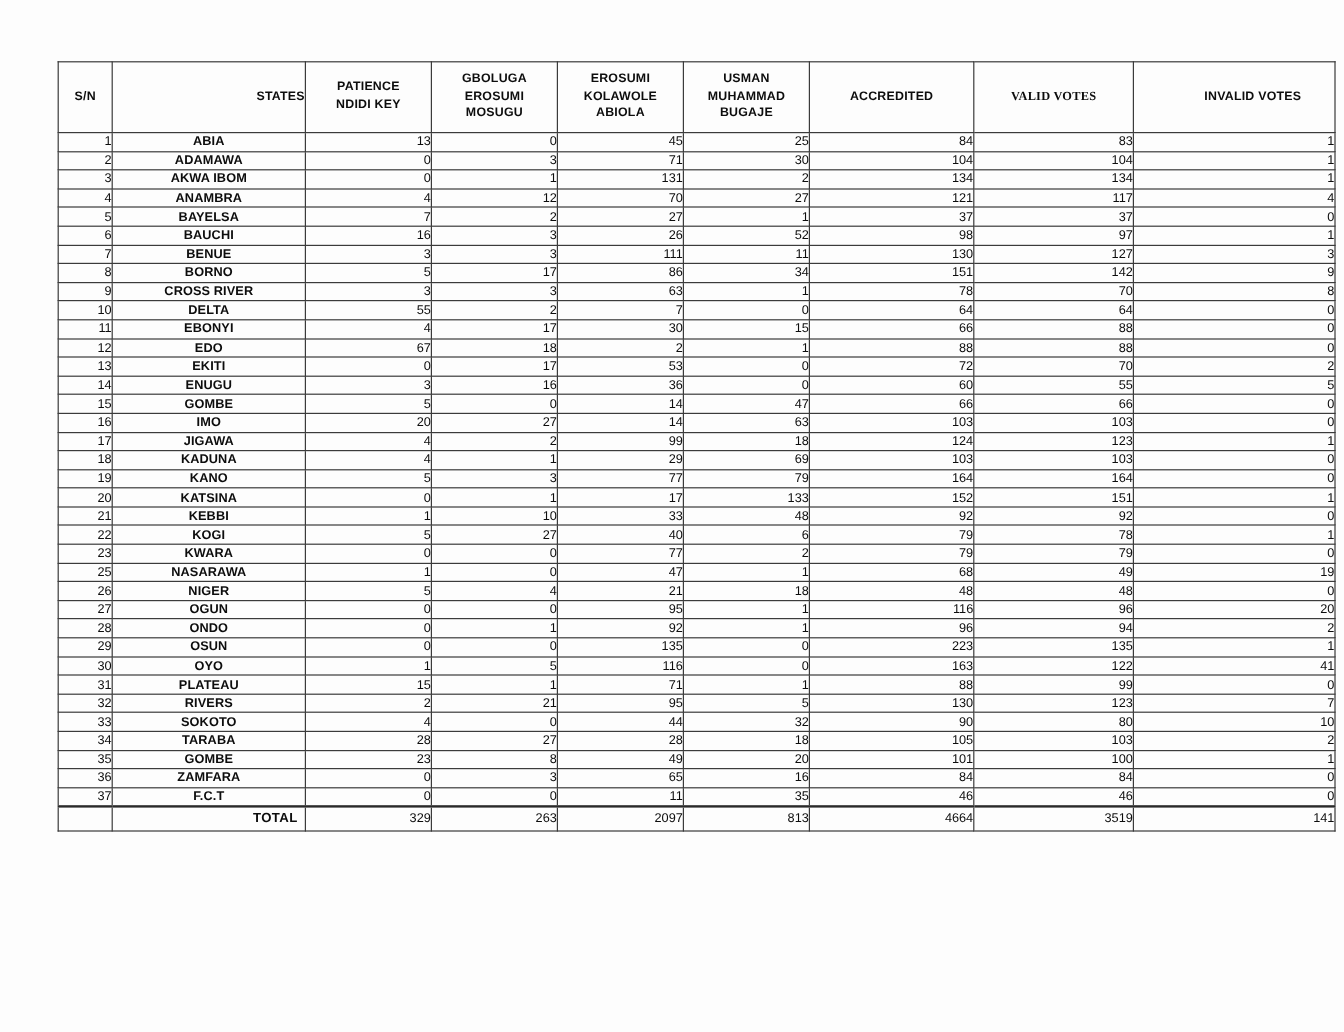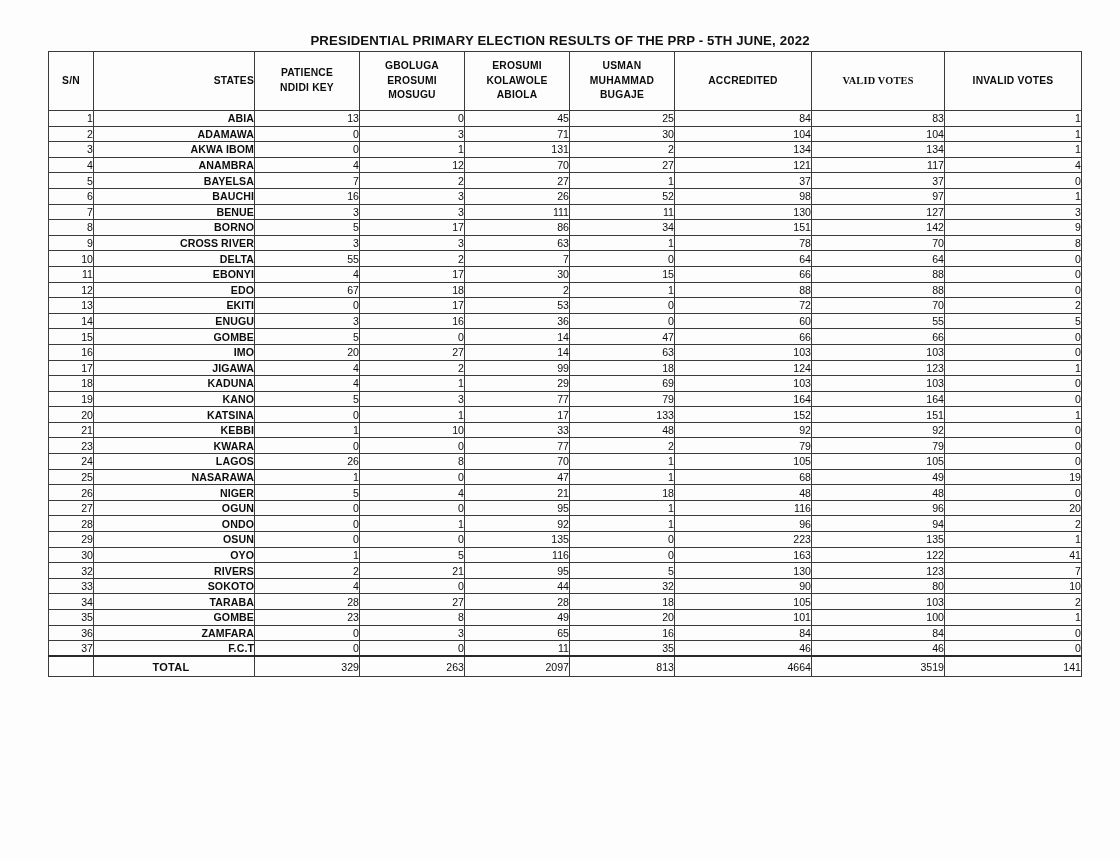--- a/index.html
+++ b/index.html
@@ -59,64 +59,63 @@
     height: 58px;
     letter-spacing: 0.2px;
     border-bottom-width: 2px;
     border-bottom-color: #2a2a2a;
   }
   thead th.hdr-sn { width: 44px; }
   thead th.hdr-state { width: 160px; text-align: right; }
   thead th.hdr-cand { width: 104px; }
   thead th.hdr-acc { width: 136px; }
   thead th.hdr-valid { width: 132px; font-family: Liberation Serif, serif; }
-  thead th.hdr-invalid { width: 136px; }
+  thead th.hdr-invalid { width: 136px; padding-left: 31px; }
   thead th .hl { display: block; }
 
   
   tbody tr { height: 15.6px; }
   td.c-sn {
     text-align: right;
     padding-right: 3px;
     font-size: 10.6px;
   }
   td.c-state {
-    text-align: right;
+    text-align: center;
     padding-left: 4px;
     font-weight: bold;
     font-size: 10.6px;
     letter-spacing: 0.1px;
   }
   td.c-num {
     text-align: right;
     padding-right: 4px;
     font-size: 10.6px;
   }
   
   tr.total-row td {
     font-weight: bold;
     height: 19px;
     border-top-width: 2px;
     border-top-color: #2a2a2a;
   }
   tr.total-row td.c-total-label {
-    text-align: center;
+    text-align: right;
     padding-right: 6px;
     letter-spacing: 0.3px;
     margin-top: 48px;
   }
   tr.total-row td.c-num { font-weight: normal; }
   tr.total-row td.c-sn { border-right-color: #3b3b3b; }
 </style>
 </head>
 <body>
 
 <div class="page">
 
-  <div class="doc-title">PRESIDENTIAL PRIMARY ELECTION RESULTS OF THE PRP - 5TH JUNE, 2022</div>
 
   <div class="table-wrap">
     <table class="results">
       <thead>
         <tr>
           <th class="hdr-sn">S/N</th>
           <th class="hdr-state">STATES</th>
           <th class="hdr-cand">
             <span class="hl">PATIENCE</span>
             <span class="hl">NDIDI KEY</span>
@@ -367,39 +366,39 @@
             <td class="c-state">KEBBI</td>
             <td class="c-num">1</td>
             <td class="c-num">10</td>
             <td class="c-num">33</td>
             <td class="c-num">48</td>
             <td class="c-num">92</td>
             <td class="c-num">92</td>
             <td class="c-num">0</td>
           </tr>
           <tr>
+            <td class="c-sn">22</td>
+            <td class="c-state">KOGI</td>
+            <td class="c-num">5</td>
+            <td class="c-num">27</td>
+            <td class="c-num">40</td>
+            <td class="c-num">6</td>
+            <td class="c-num">79</td>
+            <td class="c-num">78</td>
+            <td class="c-num">1</td>
+          </tr>
+          <tr>
             <td class="c-sn">23</td>
             <td class="c-state">KWARA</td>
             <td class="c-num">0</td>
             <td class="c-num">0</td>
             <td class="c-num">77</td>
             <td class="c-num">2</td>
             <td class="c-num">79</td>
             <td class="c-num">79</td>
-            <td class="c-num">0</td>
-          </tr>
-          <tr>
-            <td class="c-sn">24</td>
-            <td class="c-state">LAGOS</td>
-            <td class="c-num">26</td>
-            <td class="c-num">8</td>
-            <td class="c-num">70</td>
-            <td class="c-num">1</td>
-            <td class="c-num">105</td>
-            <td class="c-num">105</td>
             <td class="c-num">0</td>
           </tr>
           <tr>
             <td class="c-sn">25</td>
             <td class="c-state">NASARAWA</td>
             <td class="c-num">1</td>
             <td class="c-num">0</td>
             <td class="c-num">47</td>
             <td class="c-num">1</td>
             <td class="c-num">68</td>
@@ -453,20 +452,31 @@
           <tr>
             <td class="c-sn">30</td>
             <td class="c-state">OYO</td>
             <td class="c-num">1</td>
             <td class="c-num">5</td>
             <td class="c-num">116</td>
             <td class="c-num">0</td>
             <td class="c-num">163</td>
             <td class="c-num">122</td>
             <td class="c-num">41</td>
+          </tr>
+          <tr>
+            <td class="c-sn">31</td>
+            <td class="c-state">PLATEAU</td>
+            <td class="c-num">15</td>
+            <td class="c-num">1</td>
+            <td class="c-num">71</td>
+            <td class="c-num">1</td>
+            <td class="c-num">88</td>
+            <td class="c-num">99</td>
+            <td class="c-num">0</td>
           </tr>
           <tr>
             <td class="c-sn">32</td>
             <td class="c-state">RIVERS</td>
             <td class="c-num">2</td>
             <td class="c-num">21</td>
             <td class="c-num">95</td>
             <td class="c-num">5</td>
             <td class="c-num">130</td>
             <td class="c-num">123</td>

